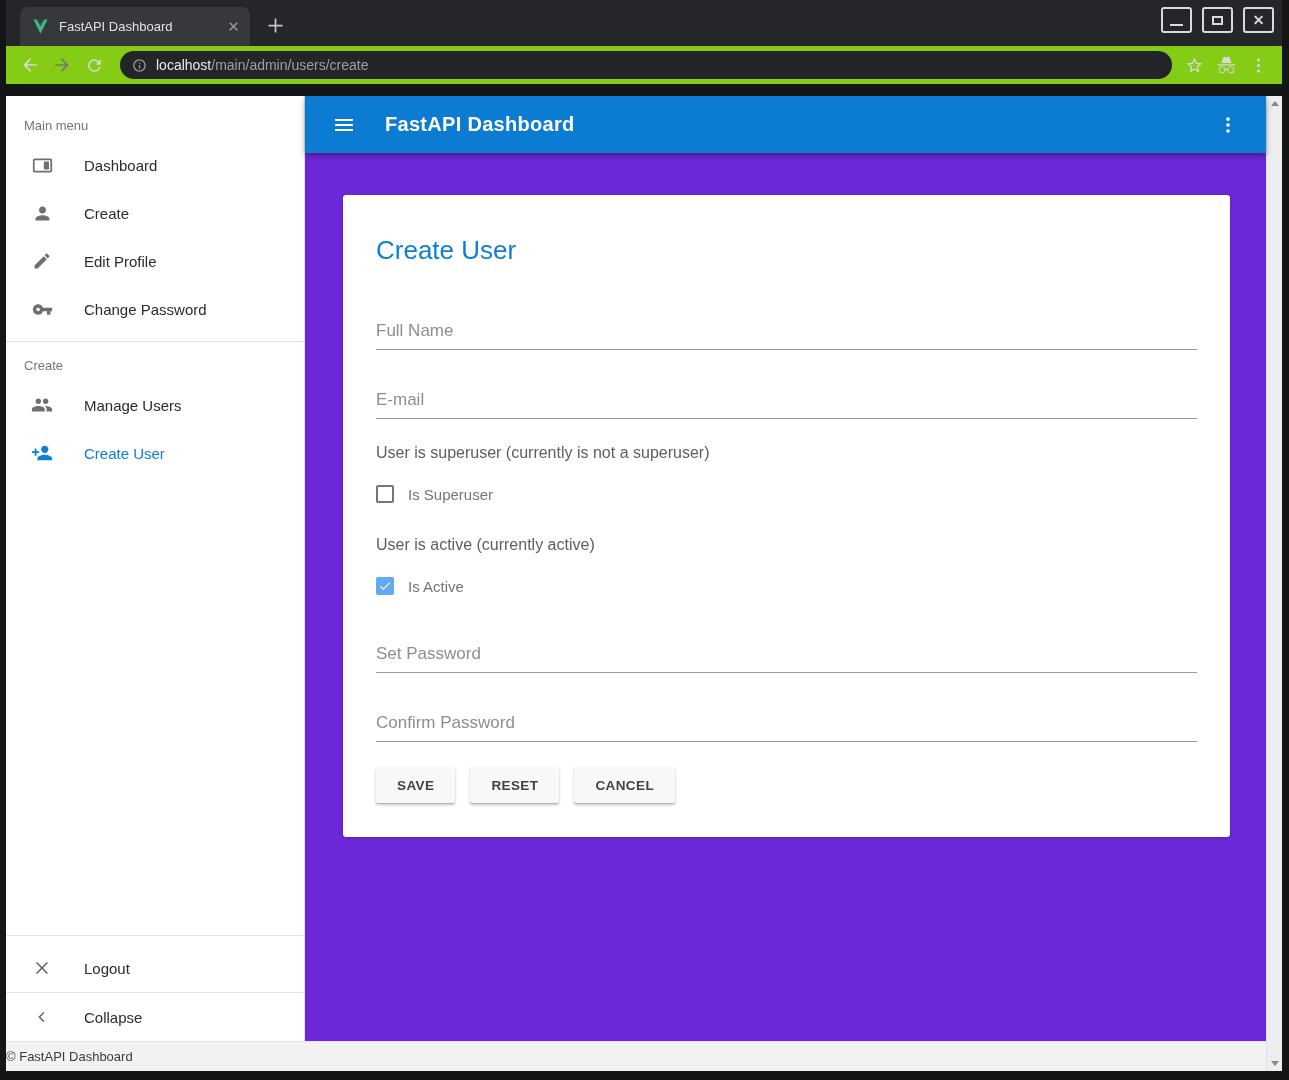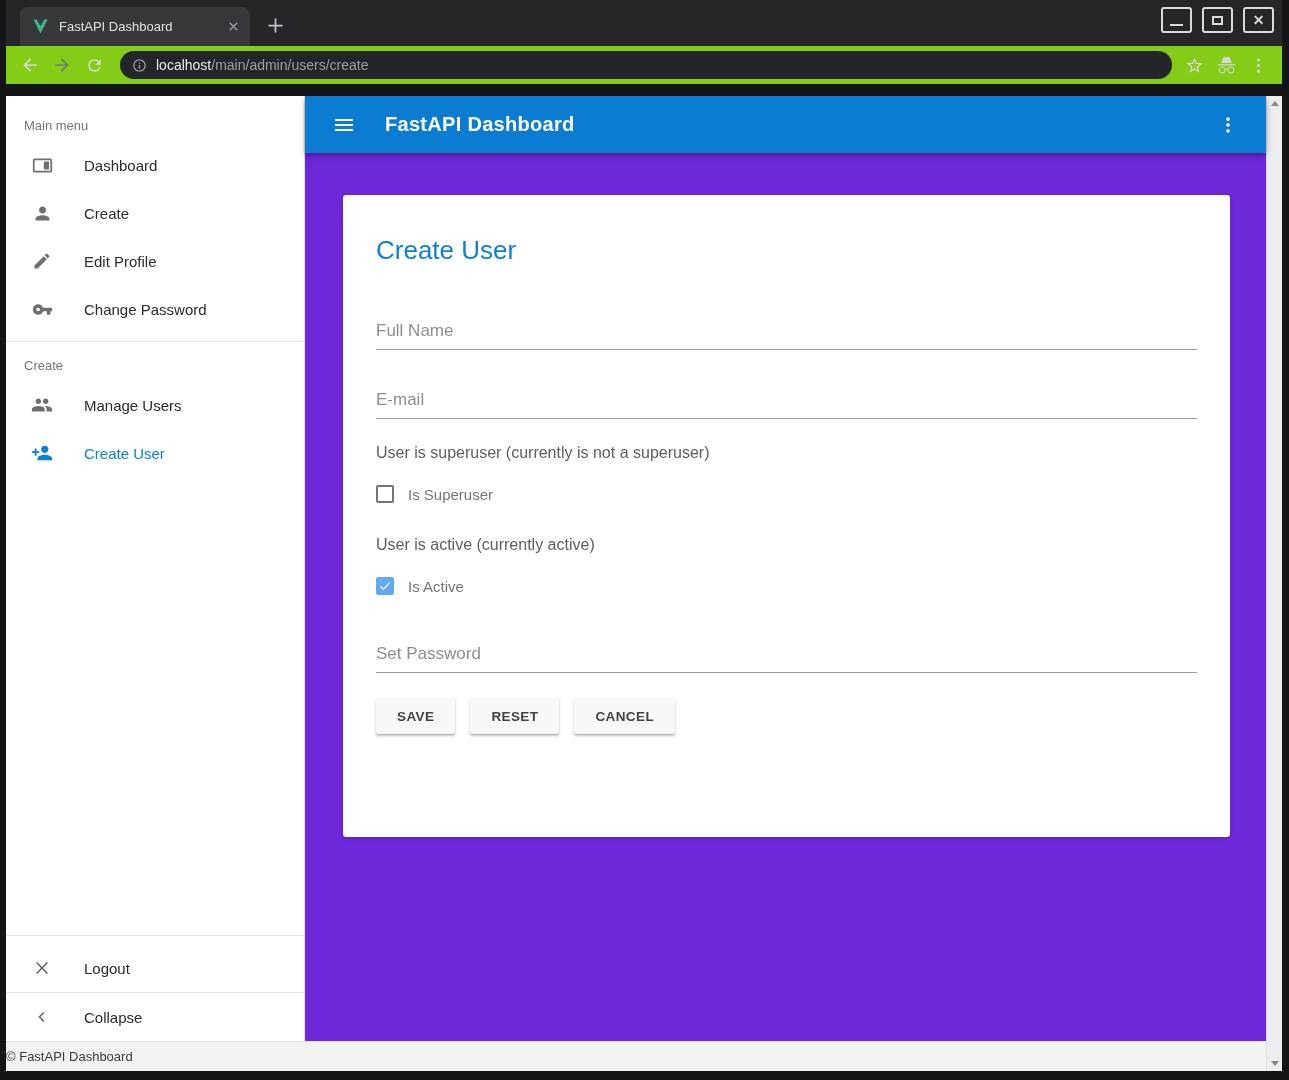--- a/index.html
+++ b/index.html
@@ -310,20 +310,24 @@
                   </svg>
               </span>
               <span class="check-label">Is Active</span>
             </div>
 
             <div class="field pw1">
               <div class="field-label">Set Password</div>
               <div class="field-line"></div>
             </div>
 
+            <div class="field">
+              <div class="field-label">Confirm Password</div>
+              <div class="field-line"></div>
+            </div>
 
             <div class="btn-row">
               <button class="btn">SAVE</button>
               <button class="btn">RESET</button>
               <button class="btn">CANCEL</button>
             </div>
           </div>
         </div>
       </div>
     </div>

